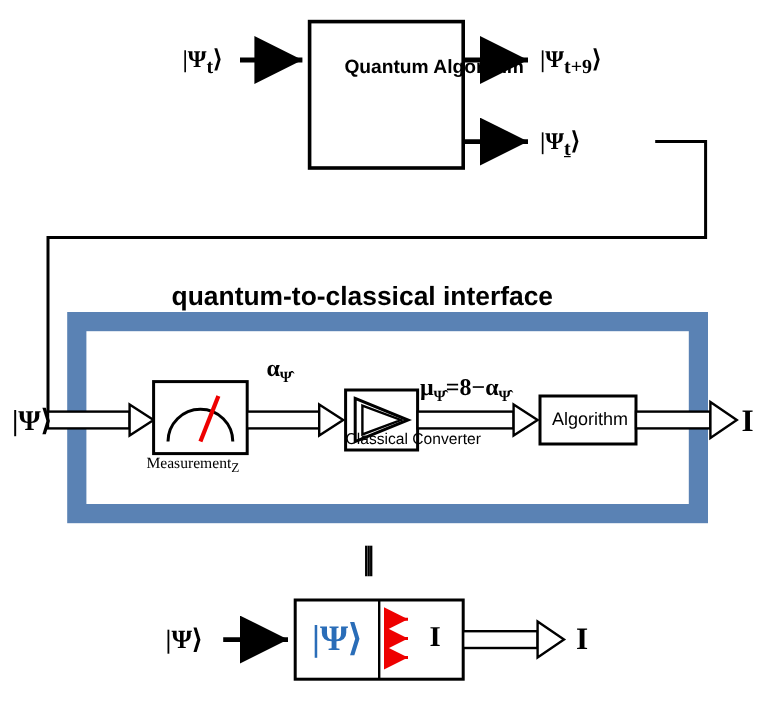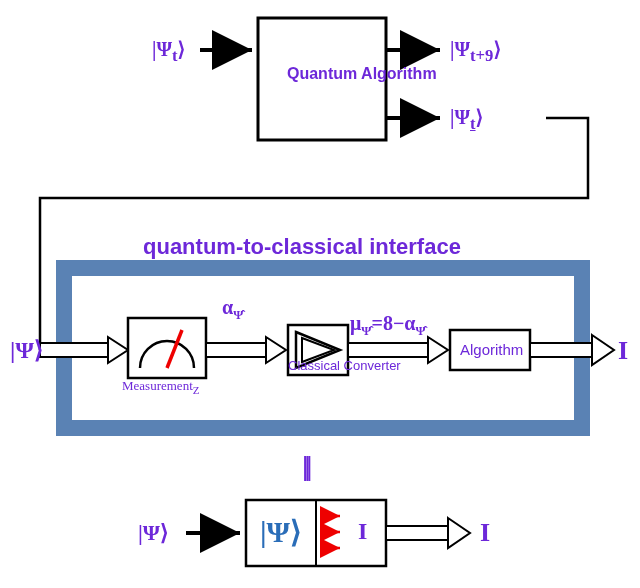--- a/index.html
+++ b/index.html
@@ -1,18 +1,18 @@
 <!DOCTYPE html>
 <html><head>
 <meta charset="utf-8">
 <style>
 html,body{margin:0;padding:0}
 body{width:640px;height:588px;background:#fff;position:relative;font-family:"Times New Roman",serif}
 .diagram{position:absolute;top:0;left:0}
-.lbl{position:absolute;font-size:20px;font-weight:bold;color:#6d28d9;white-space:nowrap}
+.lbl{position:absolute;font-size:20px;font-weight:bold;color:#000000;white-space:nowrap}
 .lbl-sm{font-size:16px}
 .lbl-title{font-size:22px}
 </style>
 </head>
 <body>
 
 <svg class="diagram" width="640" height="588" viewBox="0 0 640 588">
   <defs>
     <marker id="arr" markerWidth="12" markerHeight="12" refX="10" refY="5" orient="auto">
       <path d="M0,0 L10,5 L0,10 Z" fill="#000"></path>
@@ -76,21 +76,21 @@
   <line x1="186" y1="533" x2="240" y2="533" stroke="#000" stroke-width="4" marker-end="url(#arr)"></line>
 
   <g>
     <rect x="386" y="526" width="62" height="14" fill="#fff" stroke="#000" stroke-width="2"></rect>
     <path d="M448,518 L470,533 L448,548 Z" fill="#fff" stroke="#000" stroke-width="2"></path>
   </g>
 </svg>
 
 <div class="lbl" style="left:152px;top:37px"><span>|Ψ</span><sub>t</sub>⟩</div>
 
-<div class="lbl lbl-sm" style="left:287px;top:65px;text-align:center;width:72px;font-family:Arial,sans-serif;font-weight:bold">Quantum Algorithm</div>
+<div class="lbl lbl-sm" style="left:287px;top:48px;text-align:center;width:72px;font-family:Arial,sans-serif;font-weight:bold">Quantum Algorithm</div>
 
 <div class="lbl" style="left:450px;top:37px"><span>|Ψ</span><sub>t+9</sub>⟩</div>
 <div class="lbl" style="left:450px;top:105px"><span>|Ψ</span><sub><span style="text-decoration:underline">t</span></sub>⟩</div>
 
 <div class="lbl lbl-title" style="left:143px;top:234px;font-family:Arial,sans-serif">quantum-to-classical interface</div>
 
 <div class="lbl" style="left:10px;top:336px;font-size:24px">|Ψ⟩</div>
 
 <div class="lbl" style="left:122px;top:378px;font-size:13px;font-family:Liberation Serif, serif;font-weight:normal"><span>Measurement</span><sub style="font-size:11px">Z</sub></div>
 

